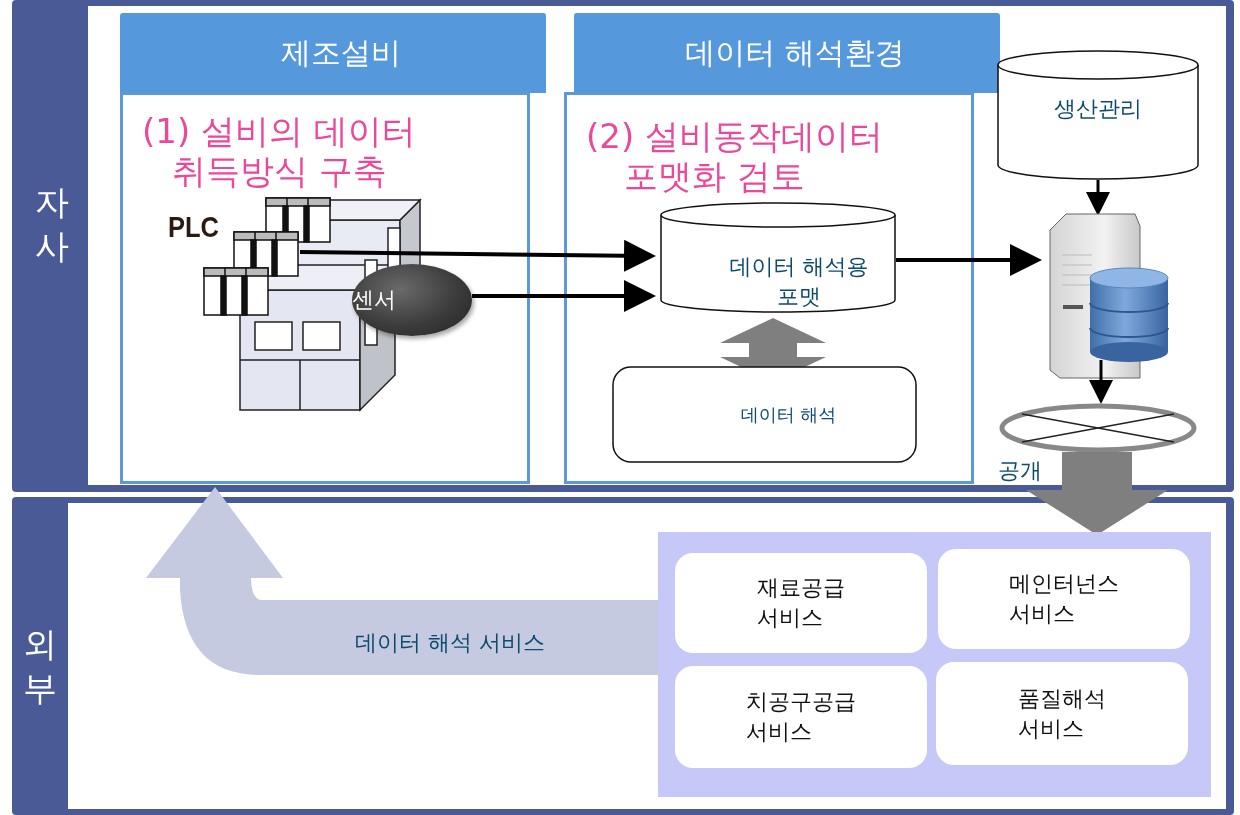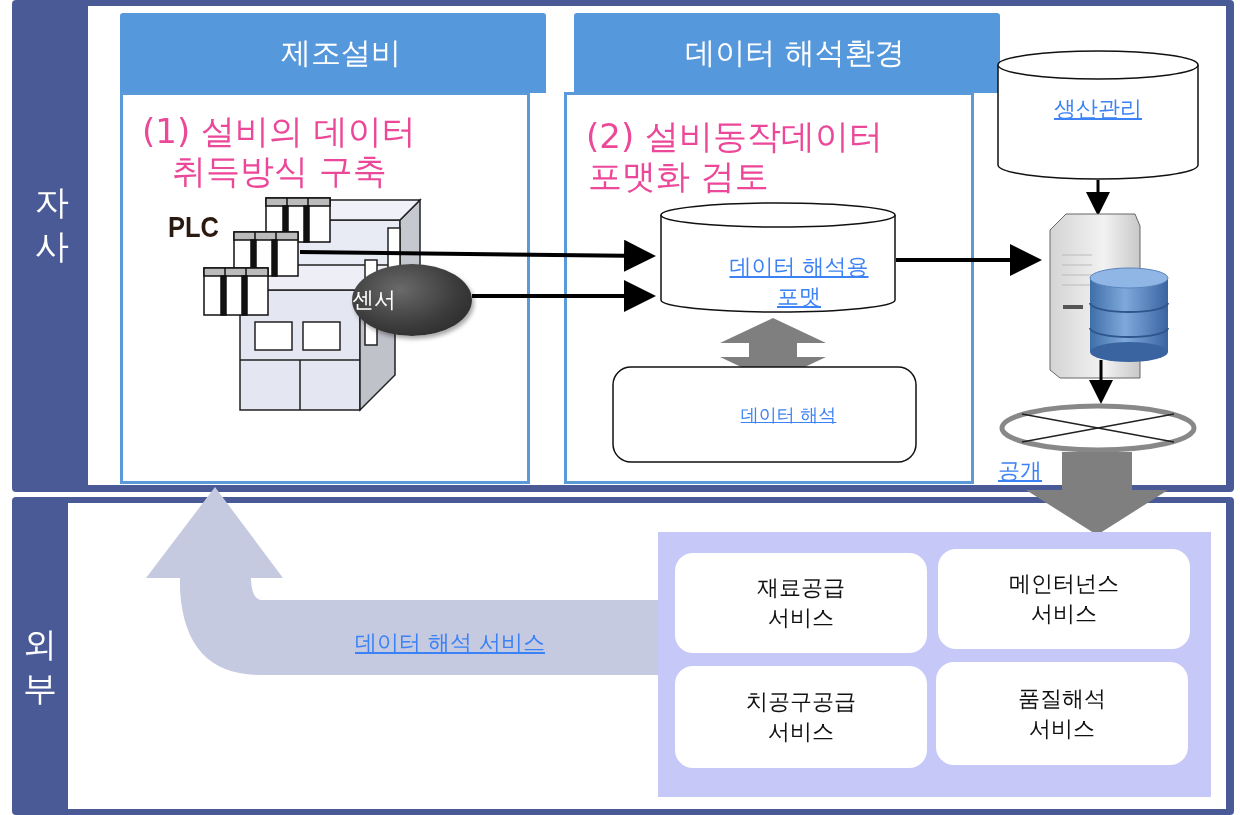--- a/index.html
+++ b/index.html
@@ -13,25 +13,25 @@
   .side-label { position: absolute; color: #ffffff; font-size: 34px; line-height: 44px;
                 width: 60px; text-align: center; }
 
   
   .col-header { position: absolute; background: #5698dc; color: #ffffff; font-size: 30px;
                 text-align: center; border-radius: 3px 3px 0 0; padding-left: 16px; }
   .col-panel { position: absolute; border: 3px solid #5a9ad8; background: #ffffff; box-sizing: border-box; }
 
   .panel-title { position: absolute; font-size: 34px; line-height: 38px; color: #ec4899; white-space: pre; }
 
-  .txt { position: absolute; text-align: center; color: #3b82f6; text-decoration: underline; }
+  .txt { position: absolute; text-align: center; color: #0c4a6e; }
 
   .service-area { position: absolute; background: #c6c8f8; }
   .service-box { position: absolute; background: #ffffff; border-radius: 18px;
-                 display: flex; align-items: center; justify-content: center; text-align: center;
+                 display: flex; align-items: center; justify-content: center; text-align: left;
                  font-size: 22px; line-height: 30px; color: #111; }
 
   .sensor { position: absolute; width: 120px; height: 72px; border-radius: 50%;
             background: radial-gradient(ellipse at 40% 35%, #6a6a6a 0%, #3c3c3c 55%, #222 100%);
             color: #fff; font-size: 22px; display: flex; align-items: center; justify-content: flex-start;
             box-shadow: 2px 3px 4px rgba(0,0,0,0.35); }
 
   .plc-label { position: absolute; font-family: "Liberation Sans", sans-serif; font-weight: bold;
                font-size: 30px; color: #2a1a10; transform: scaleX(0.85); transform-origin: left; }
 </style>
@@ -105,21 +105,21 @@
   </g>
 </svg>
 <div class="plc-label" style="left:168px; top:210px;">PLC</div>
 <div class="sensor" style="left:352px; top:264px;">
   <span>센서</span>
 </div>
 
 <div class="col-header" style="left:574px; top:13px; width:410px; height:80px; line-height:80px;">데이터 해석환경</div>
 <div class="col-panel" style="left:564px; top:92px; width:410px; height:392px;"></div>
 <div class="panel-title" style="left:586px; top:117px;">(2) 설비동작데이터</div>
-<div class="panel-title" style="left:588px; top:157px;">포맷화 검토</div>
+<div class="panel-title" style="left:624px; top:157px;">포맷화 검토</div>
 
 <svg class="abs" style="left:0; top:0;" width="1240" height="815" viewBox="0 0 1240 815">
   <defs>
     <marker id="ah" markerWidth="8" markerHeight="8" refX="6" refY="4" orient="auto" markerUnits="strokeWidth">
       <path d="M0,0 L8,4 L0,8 z" fill="#000"></path>
     </marker>
     <linearGradient id="dbBlue" x1="0" x2="1" y1="0" y2="0">
       <stop offset="0" stop-color="#3f6fa8"></stop>
         <stop offset="0.45" stop-color="#7fa9dc"></stop>
         <stop offset="1" stop-color="#3a64a0"></stop>

